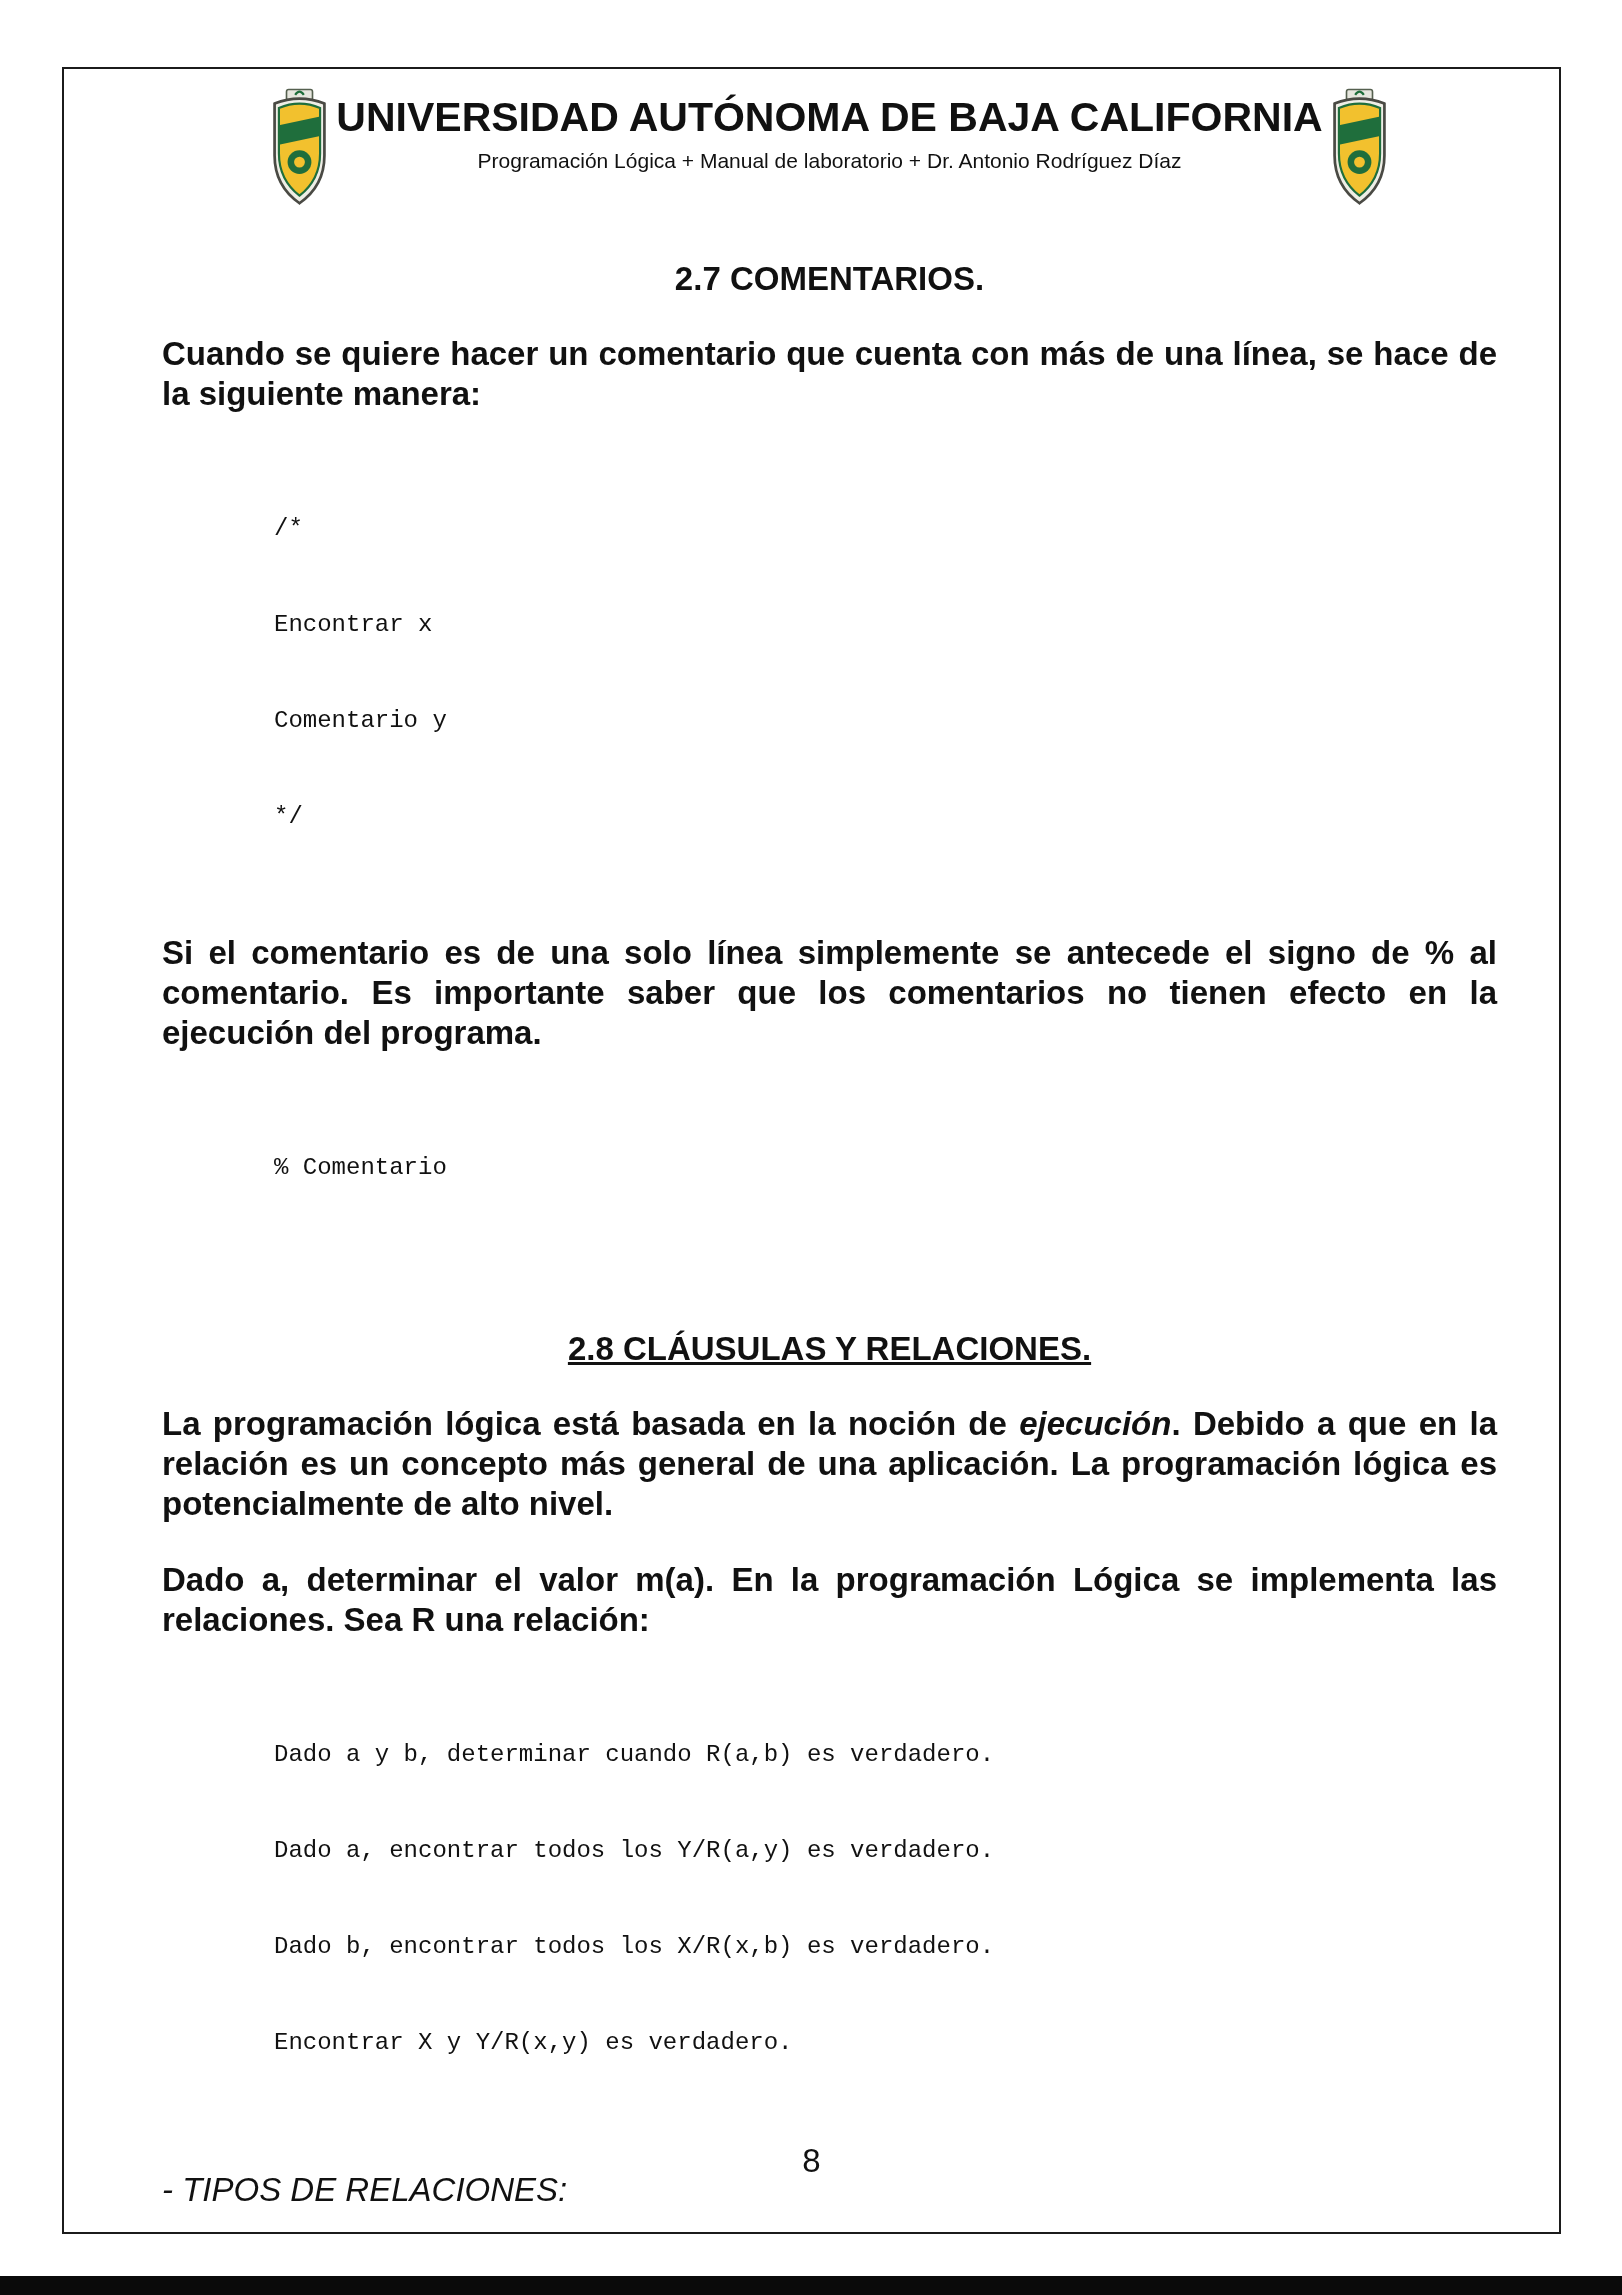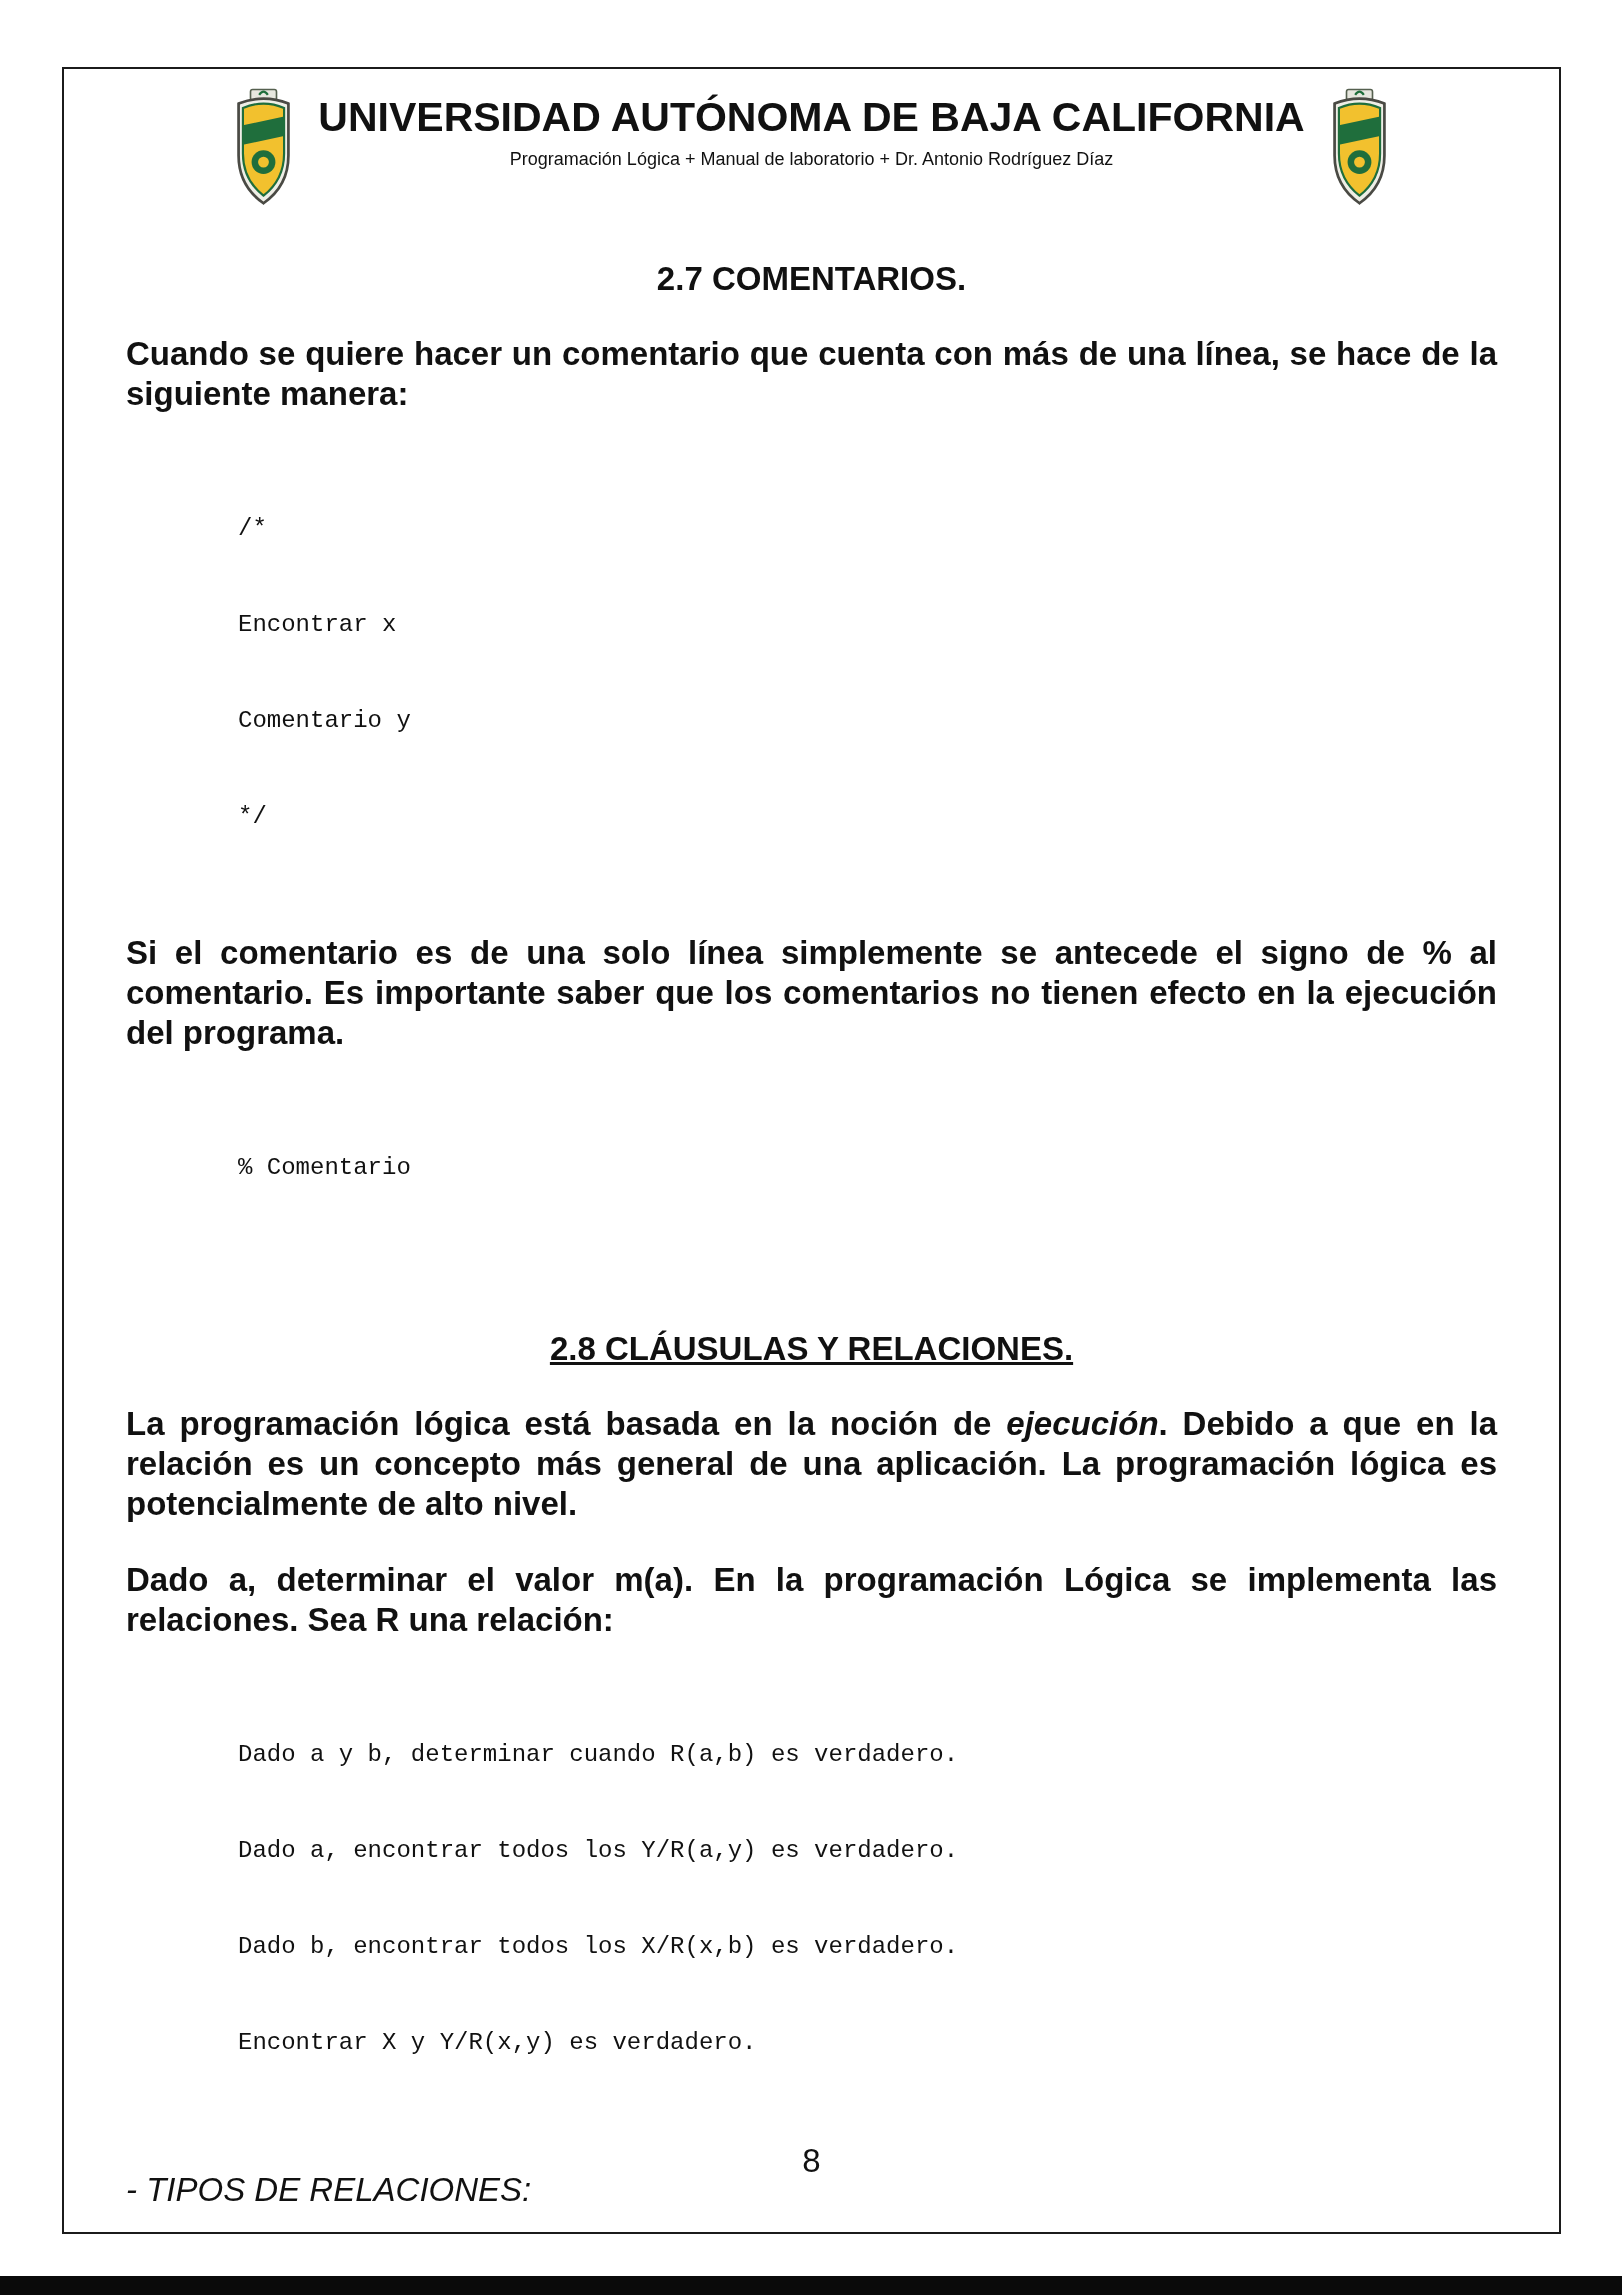--- a/index.html
+++ b/index.html
@@ -10,21 +10,21 @@
     color:#111;
     position:relative;
     overflow:hidden;
   }
   .frame {
     box-sizing:border-box;
     position:absolute;
     left:62px; top:67px;
     width:1499px; height:2167px;
     border:2.4px solid #1b1b1b;
-    padding:11px 62px 0 62px;
+    padding:11px 62px 0 98px;
   }
   .header {
     position:relative;
     height:150px;
     margin-top:3.2px;
   }
   .logo {
     position:absolute;
     top:4.8px;
     width:65px; height:120px;
@@ -34,21 +34,21 @@
   .header-text {
     text-align:center;
     padding-top:11px;
   }
   .title {
     font-size:41px;
     font-weight:bold;
     letter-spacing:0px;
   }
   .subtitle {
-    font-size:18px;
+    font-size:21px;
     margin-top:8px;
   }
   .sec {
     text-align:center;
     font-size:33px;
     font-weight:bold;
     margin:27px 0 0 0;
   }
   .sec-28 {
     margin-top:82px;

